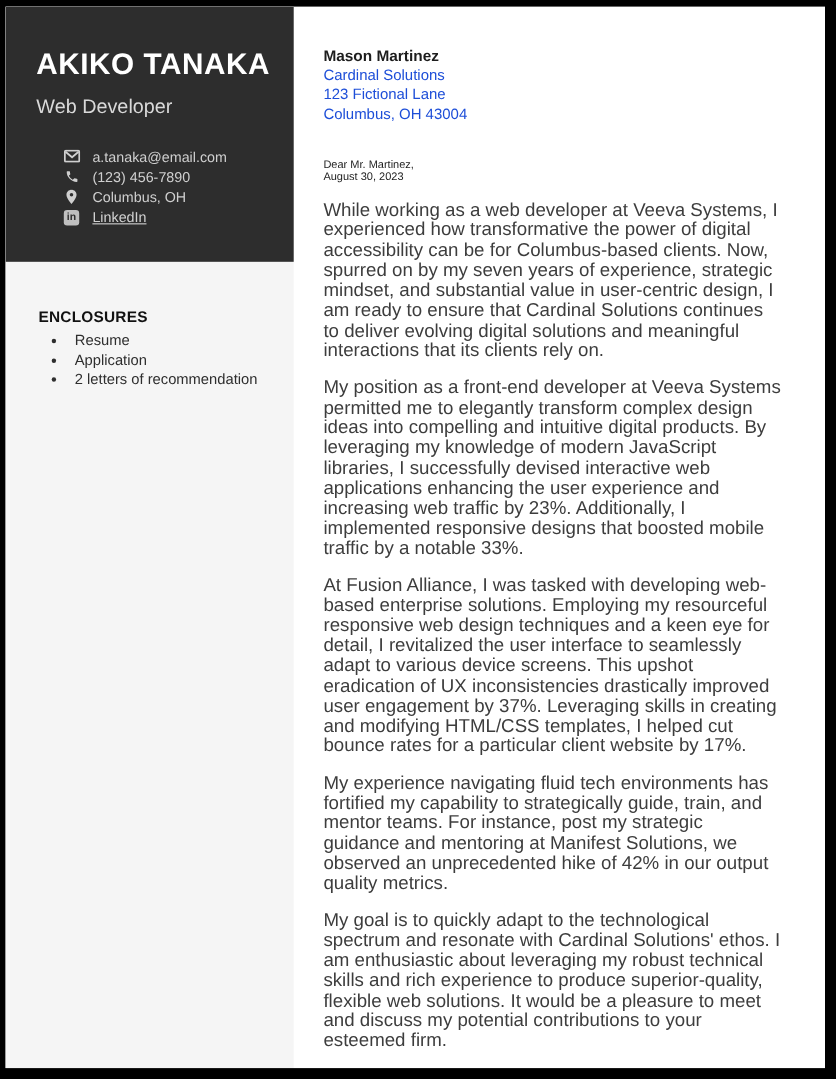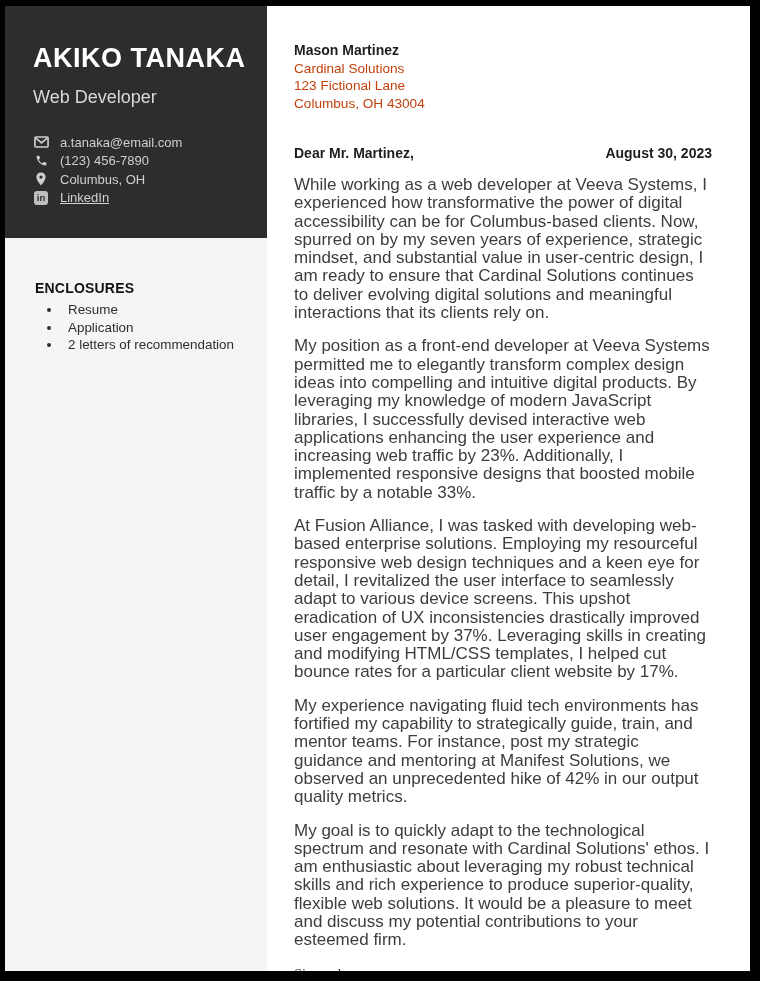--- a/index.html
+++ b/index.html
@@ -23,44 +23,44 @@
     letter-spacing:0.5px;line-height:30px;white-space:nowrap;
   }
   .person-title{
     margin:14px 0 0;color:#d9d9d9;font-size:18px;font-weight:400;line-height:21px;
   }
   .contact{margin-top:25px;}
   .contact-row{
     display:flex;align-items:center;gap:11px;
     height:18.5px;color:#cfcfcf;font-size:13px;
   }
-  .contact-icon{width:16px;display:flex;justify-content:center;align-items:center;flex:0 0 16px;}
+  .contact-icon{width:16px;display:flex;justify-content:center;align-items:center;flex:0 0 16px;margin-left:24px;}
   .contact-text{white-space:nowrap;}
   a.contact-link{color:#d2d2d2;text-decoration:underline;cursor:pointer;}
   .li-badge{
     width:14px;height:14px;border-radius:3px;background:#bfbfbf;color:#2d2d2d;
     font-size:9.5px;font-weight:bold;display:flex;align-items:center;justify-content:center;
   }
   .enclosures{padding:42px 14px 0 30px;}
   .enclosures-heading{
     margin:0;font-size:14px;font-weight:bold;color:#121212;letter-spacing:0.2px;
   }
   .enclosures-list{
     margin:5px 0 0;padding-left:27px;color:#2e2e2e;font-size:13.4px;
   }
   .enclosures-list li{line-height:17.6px;padding-left:6px;}
   
   .main{
     flex:1;box-sizing:border-box;padding:36px 38px 10px 27px;color:#3d3d3d;
   }
   .recipient-name{font-size:14px;font-weight:bold;color:#1d1d1d;line-height:17.5px;}
-  .recipient-line{font-size:13.6px;line-height:17.5px;color:#c2410c;}
+  .recipient-line{font-size:13.6px;line-height:17.5px;color:#1d4ed8;}
   .salutation-row{
     display:flex;justify-content:space-between;align-items:baseline;
-    margin-top:33px;font-size:14px;font-weight:bold;color:#1d1d1d;
+    margin-top:33px;font-size:10px;font-weight:normal;color:#1d1d1d;flex-direction:column;
   }
   .main p.body-par{margin:15px 0 0;font-size:17px;line-height:18.3px;}
   .closing{margin-top:15px;font-size:14.5px;line-height:18.3px;font-family:Liberation Serif, serif;}
   .signature{margin-top:13px;font-size:14.5px;font-weight:bold;color:#1d1d1d;}
 </style>
 </head>
 <body>
 
 <div class="page">
 

